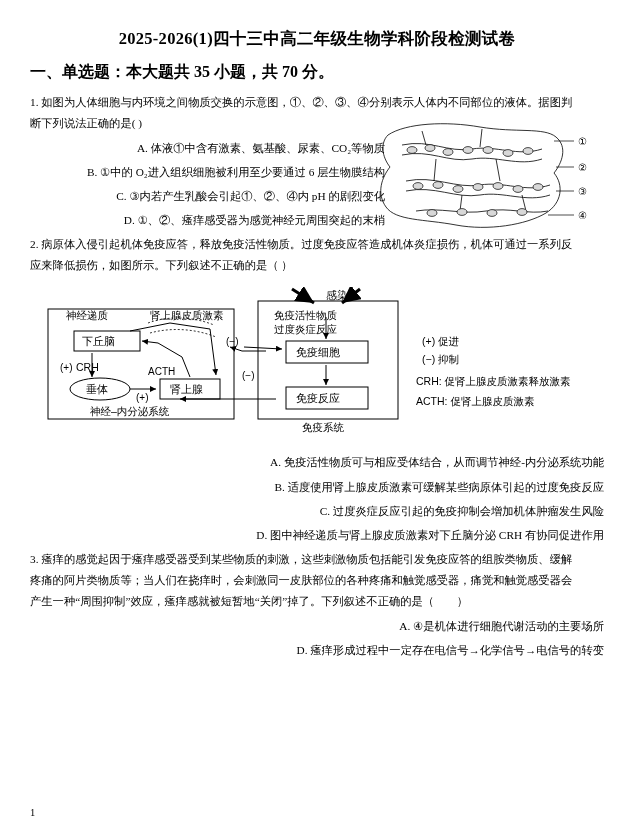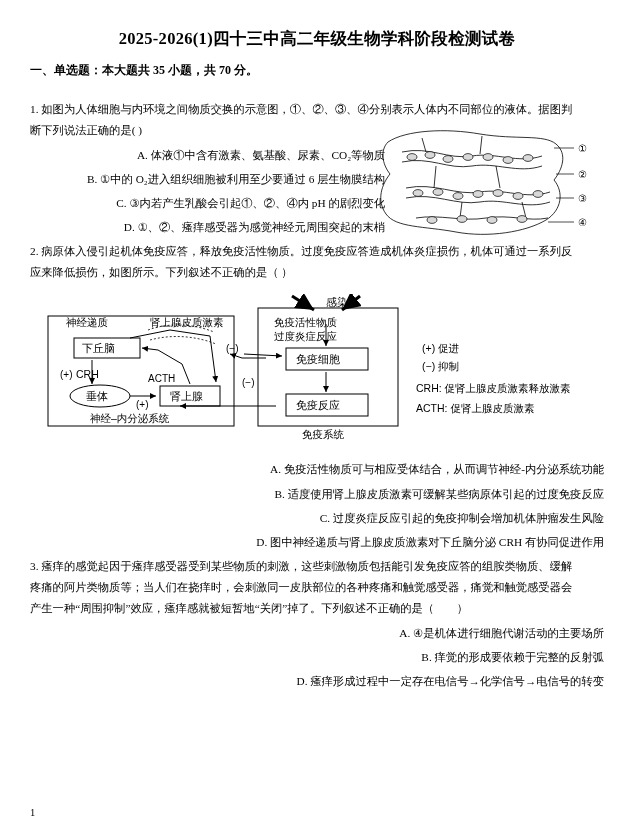--- a/index.html
+++ b/index.html
@@ -23,23 +23,23 @@
     position: relative;
   }
   .doc-title {
     text-align: center;
     font-size: 16.5px;
     font-weight: bold;
     letter-spacing: 0.3px;
     margin: 6px 0 12px 0;
   }
   .section-head {
-    font-size: 12px;
+    font-size: 16px;
     font-weight: bold;
-    margin: 8px 0 21px 0;
+    margin: 8px 0 10px 0;
   }
   .q-text {
     font-size: 11.3px;
     line-height: 1.62;
     margin: 3px 0;
     text-align: justify;
   }
   .opt {
     font-size: 11.3px;
     line-height: 1.6;
@@ -233,18 +233,17 @@
     <div class="opt">B. 适度使用肾上腺皮质激素可缓解某些病原体引起的过度免疫反应</div>
     <div class="opt">C. 过度炎症反应引起的免疫抑制会增加机体肿瘤发生风险</div>
     <div class="opt">D. 图中神经递质与肾上腺皮质激素对下丘脑分泌 CRH 有协同促进作用</div>
   </div>
 
   <div>
     <div class="q-text tight">3. 瘙痒的感觉起因于瘙痒感受器受到某些物质的刺激，这些刺激物质包括能引发免疫应答的组胺类物质、缓解</div>
     <div class="q-text">疼痛的阿片类物质等；当人们在挠痒时，会刺激同一皮肤部位的各种疼痛和触觉感受器，痛觉和触觉感受器会</div>
     <div class="q-text">产生一种“周围抑制”效应，瘙痒感就被短暂地“关闭”掉了。下列叙述不正确的是（　　）</div>
     <div class="opt">A. ④是机体进行细胞代谢活动的主要场所</div>
-    <div class="opt">B. 痒觉的形成要依赖于完整的反射弧</div>
     <div class="opt">D. 瘙痒形成过程中一定存在电信号→化学信号→电信号的转变</div>
   </div>
 
   <div class="page-num">1</div>
 </div>
 
 </body></html>

